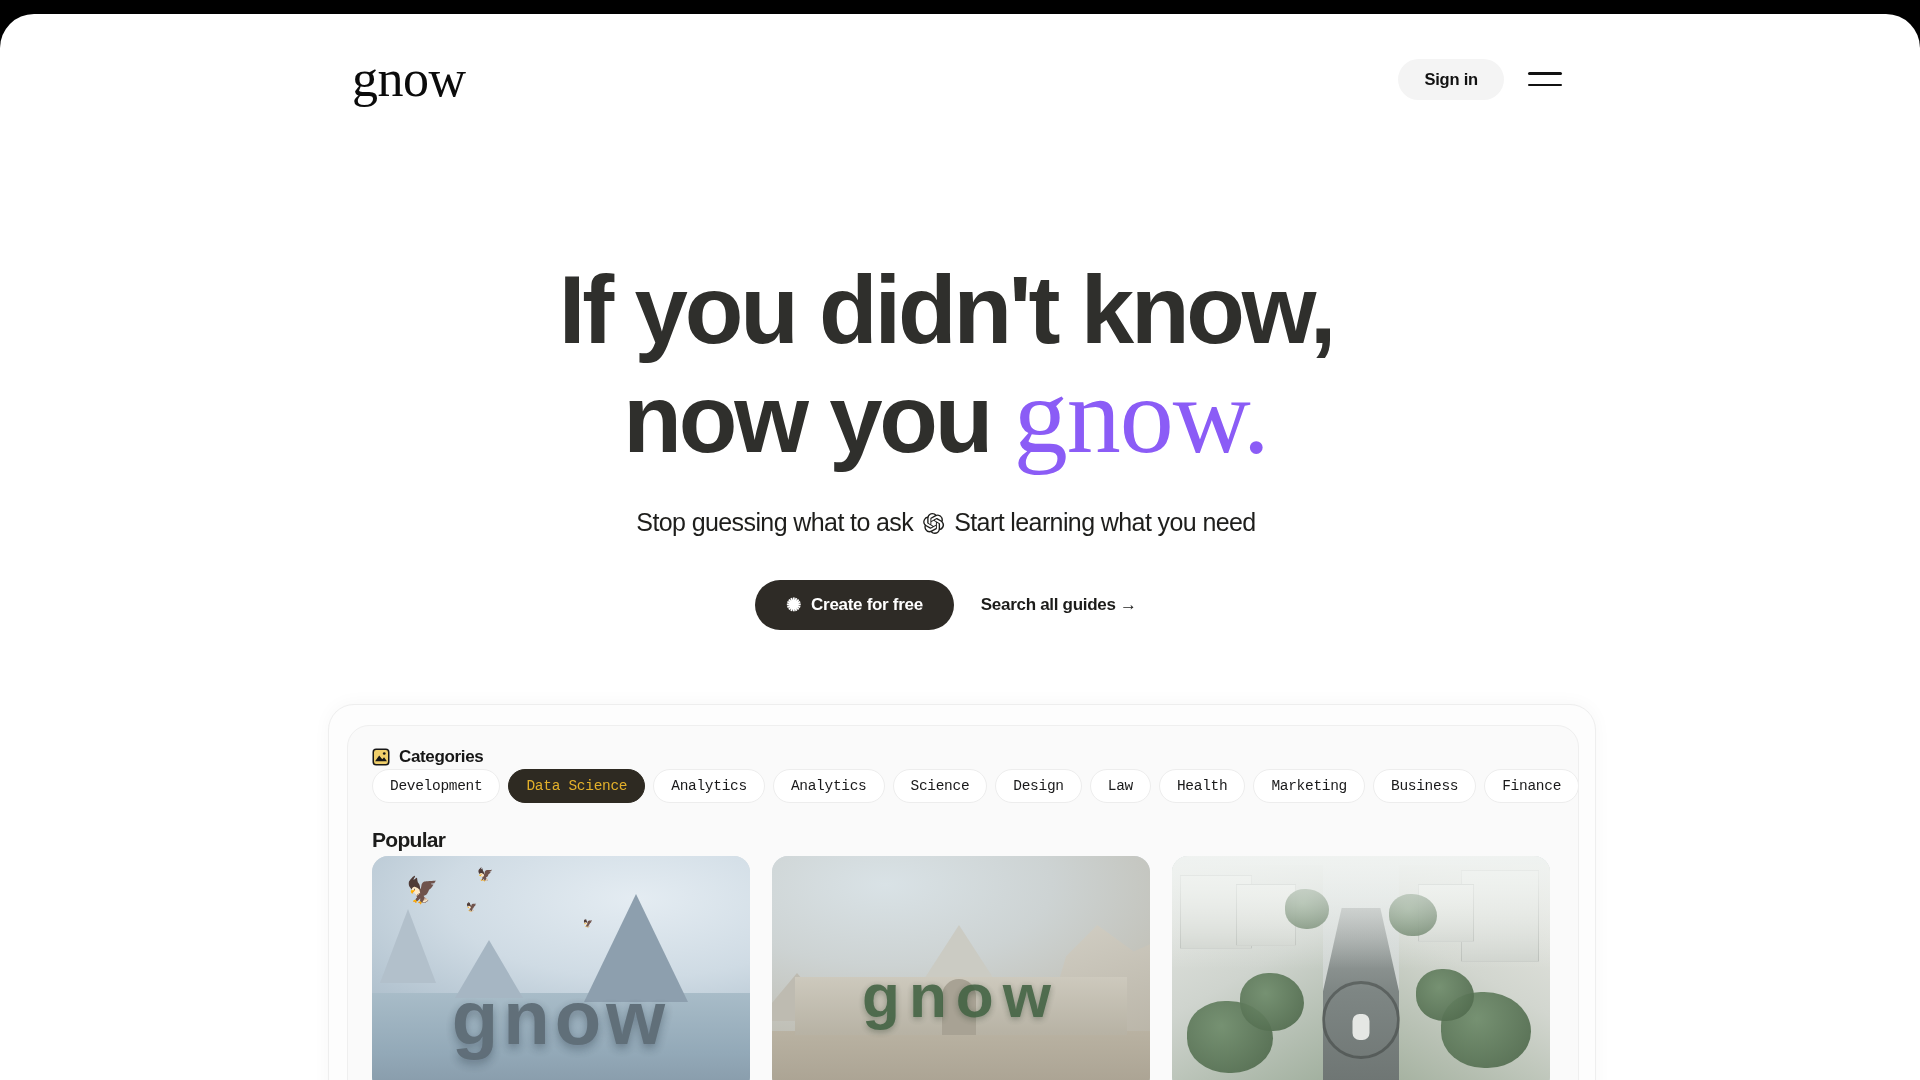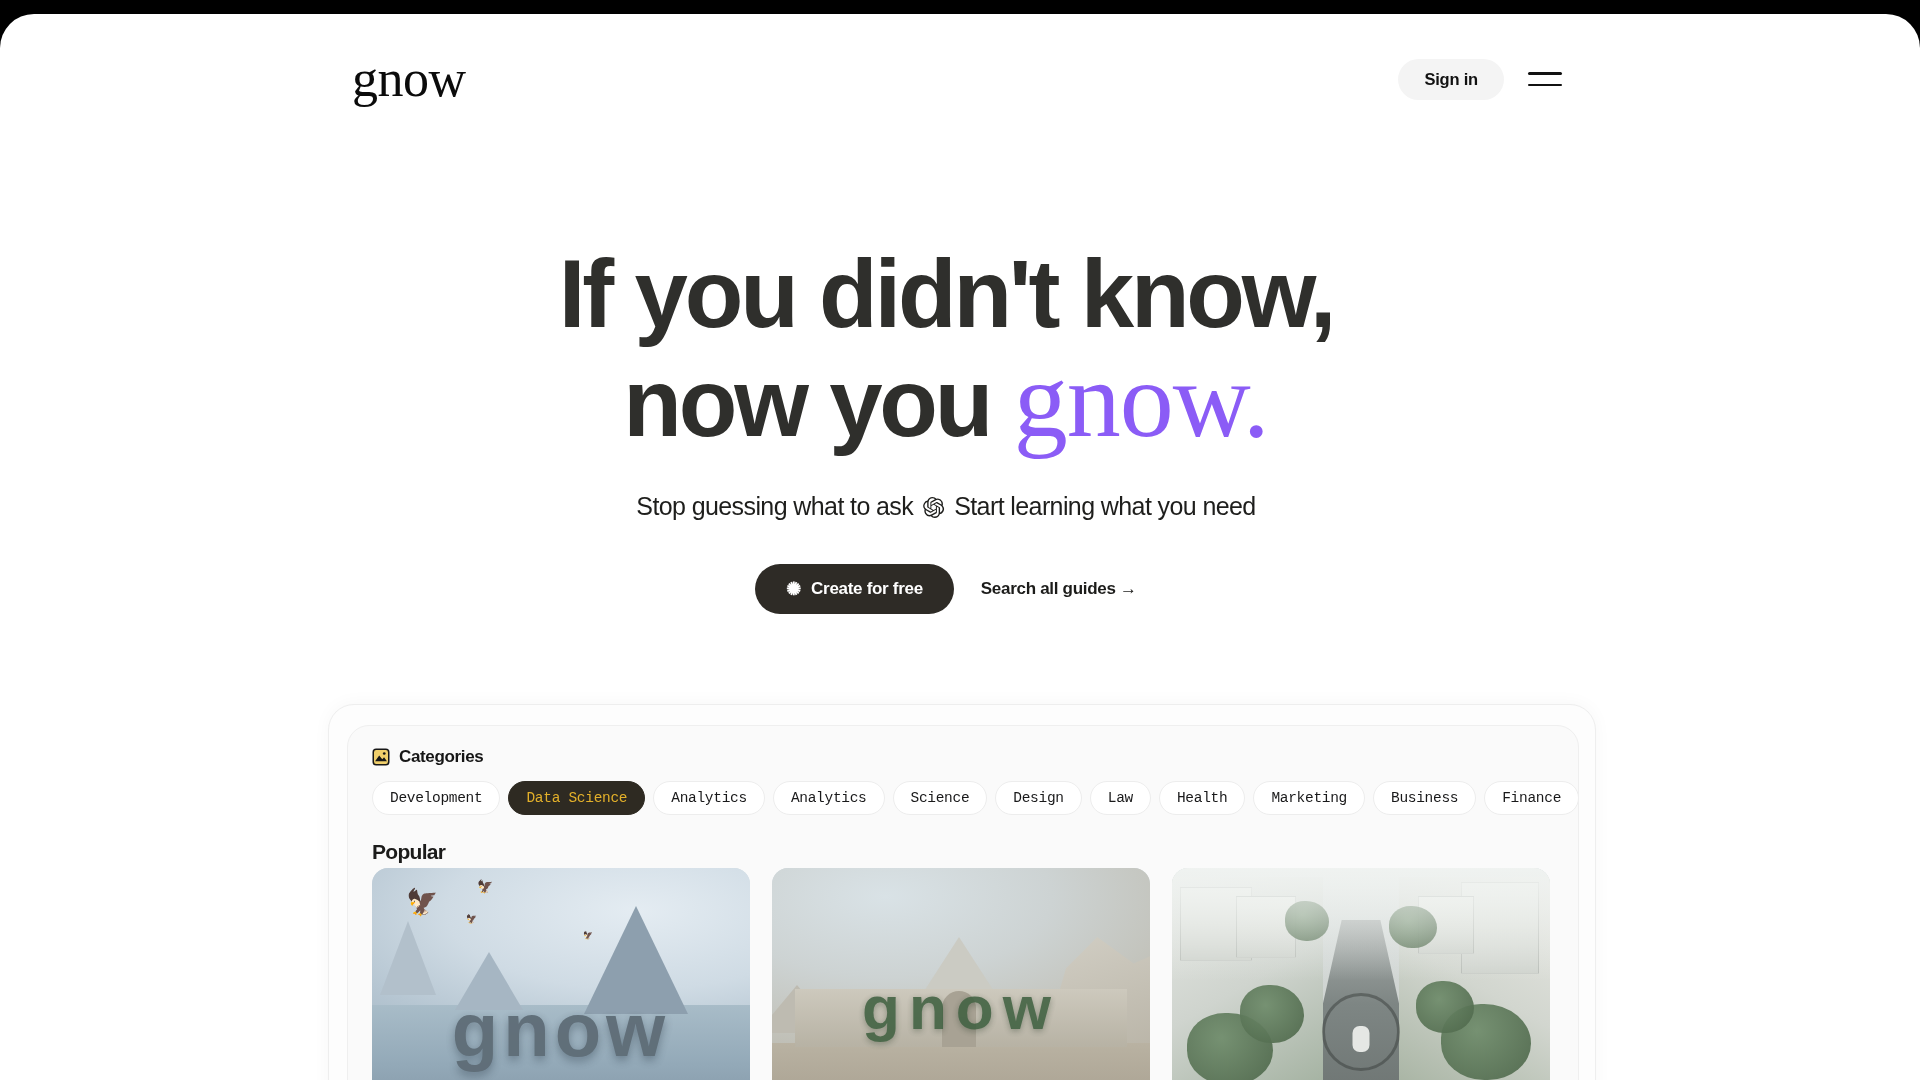--- a/index.html
+++ b/index.html
@@ -94,21 +94,21 @@
     width: 34px;
     height: 2.5px;
     background: #111111;
     border-radius: 2px;
   }
 
   
   #hero {
     position: absolute;
     left: 0;
-    top: 230px;
+    top: 246px;
     width: 1892px;
     text-align: center;
   }
 
   #hero-headline {
     font-family: "Liberation Sans", sans-serif;
     font-size: 96px;
     font-weight: 700;
     line-height: 1.04;
     letter-spacing: -3.2px;
@@ -202,21 +202,21 @@
     border-radius: 22px 22px 0 0;
     overflow: hidden;
     padding: 21px 24px 0 24px;
   }
 
   
   #categories-header {
     display: flex;
     align-items: center;
     gap: 9px;
-    margin-bottom: 14px;
+    margin-bottom: 2px;
   }
   #categories-icon {
     width: 18px; height: 18px;
     display: inline-flex;
   }
   #categories-label {
     font-family: "Liberation Sans", sans-serif;
     font-size: 17px;
     font-weight: 700;
     letter-spacing: -0.35px;

